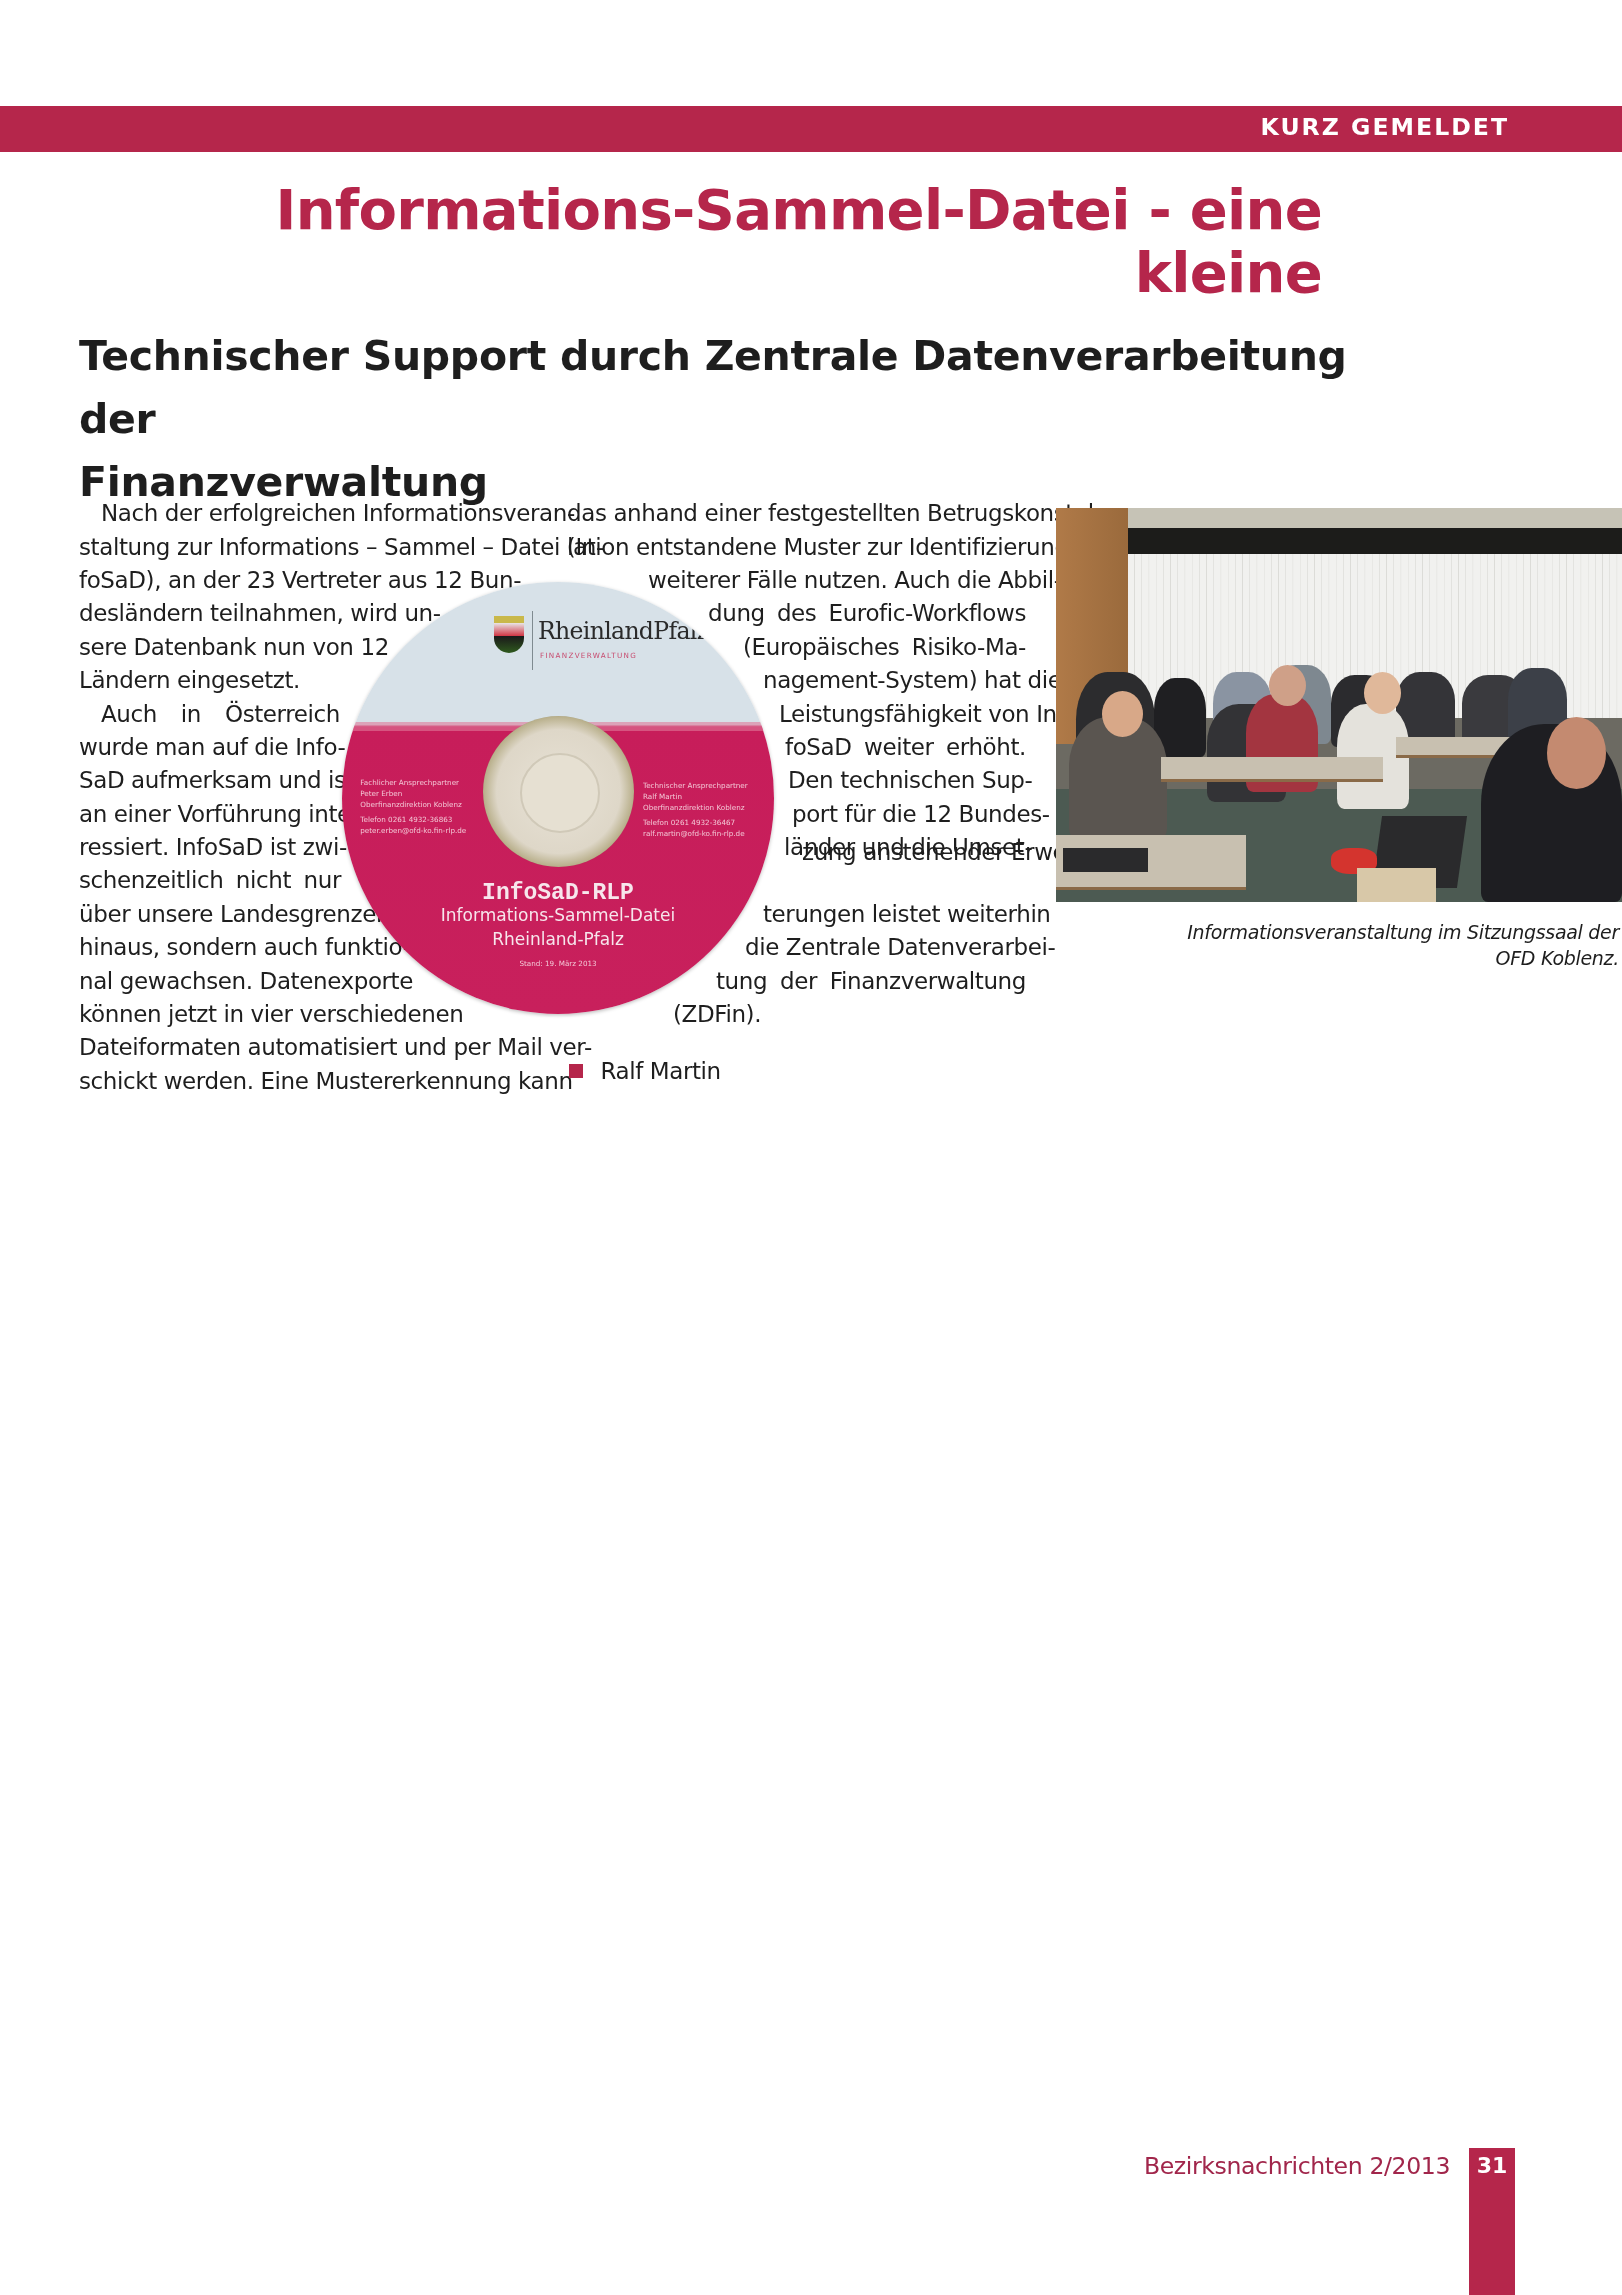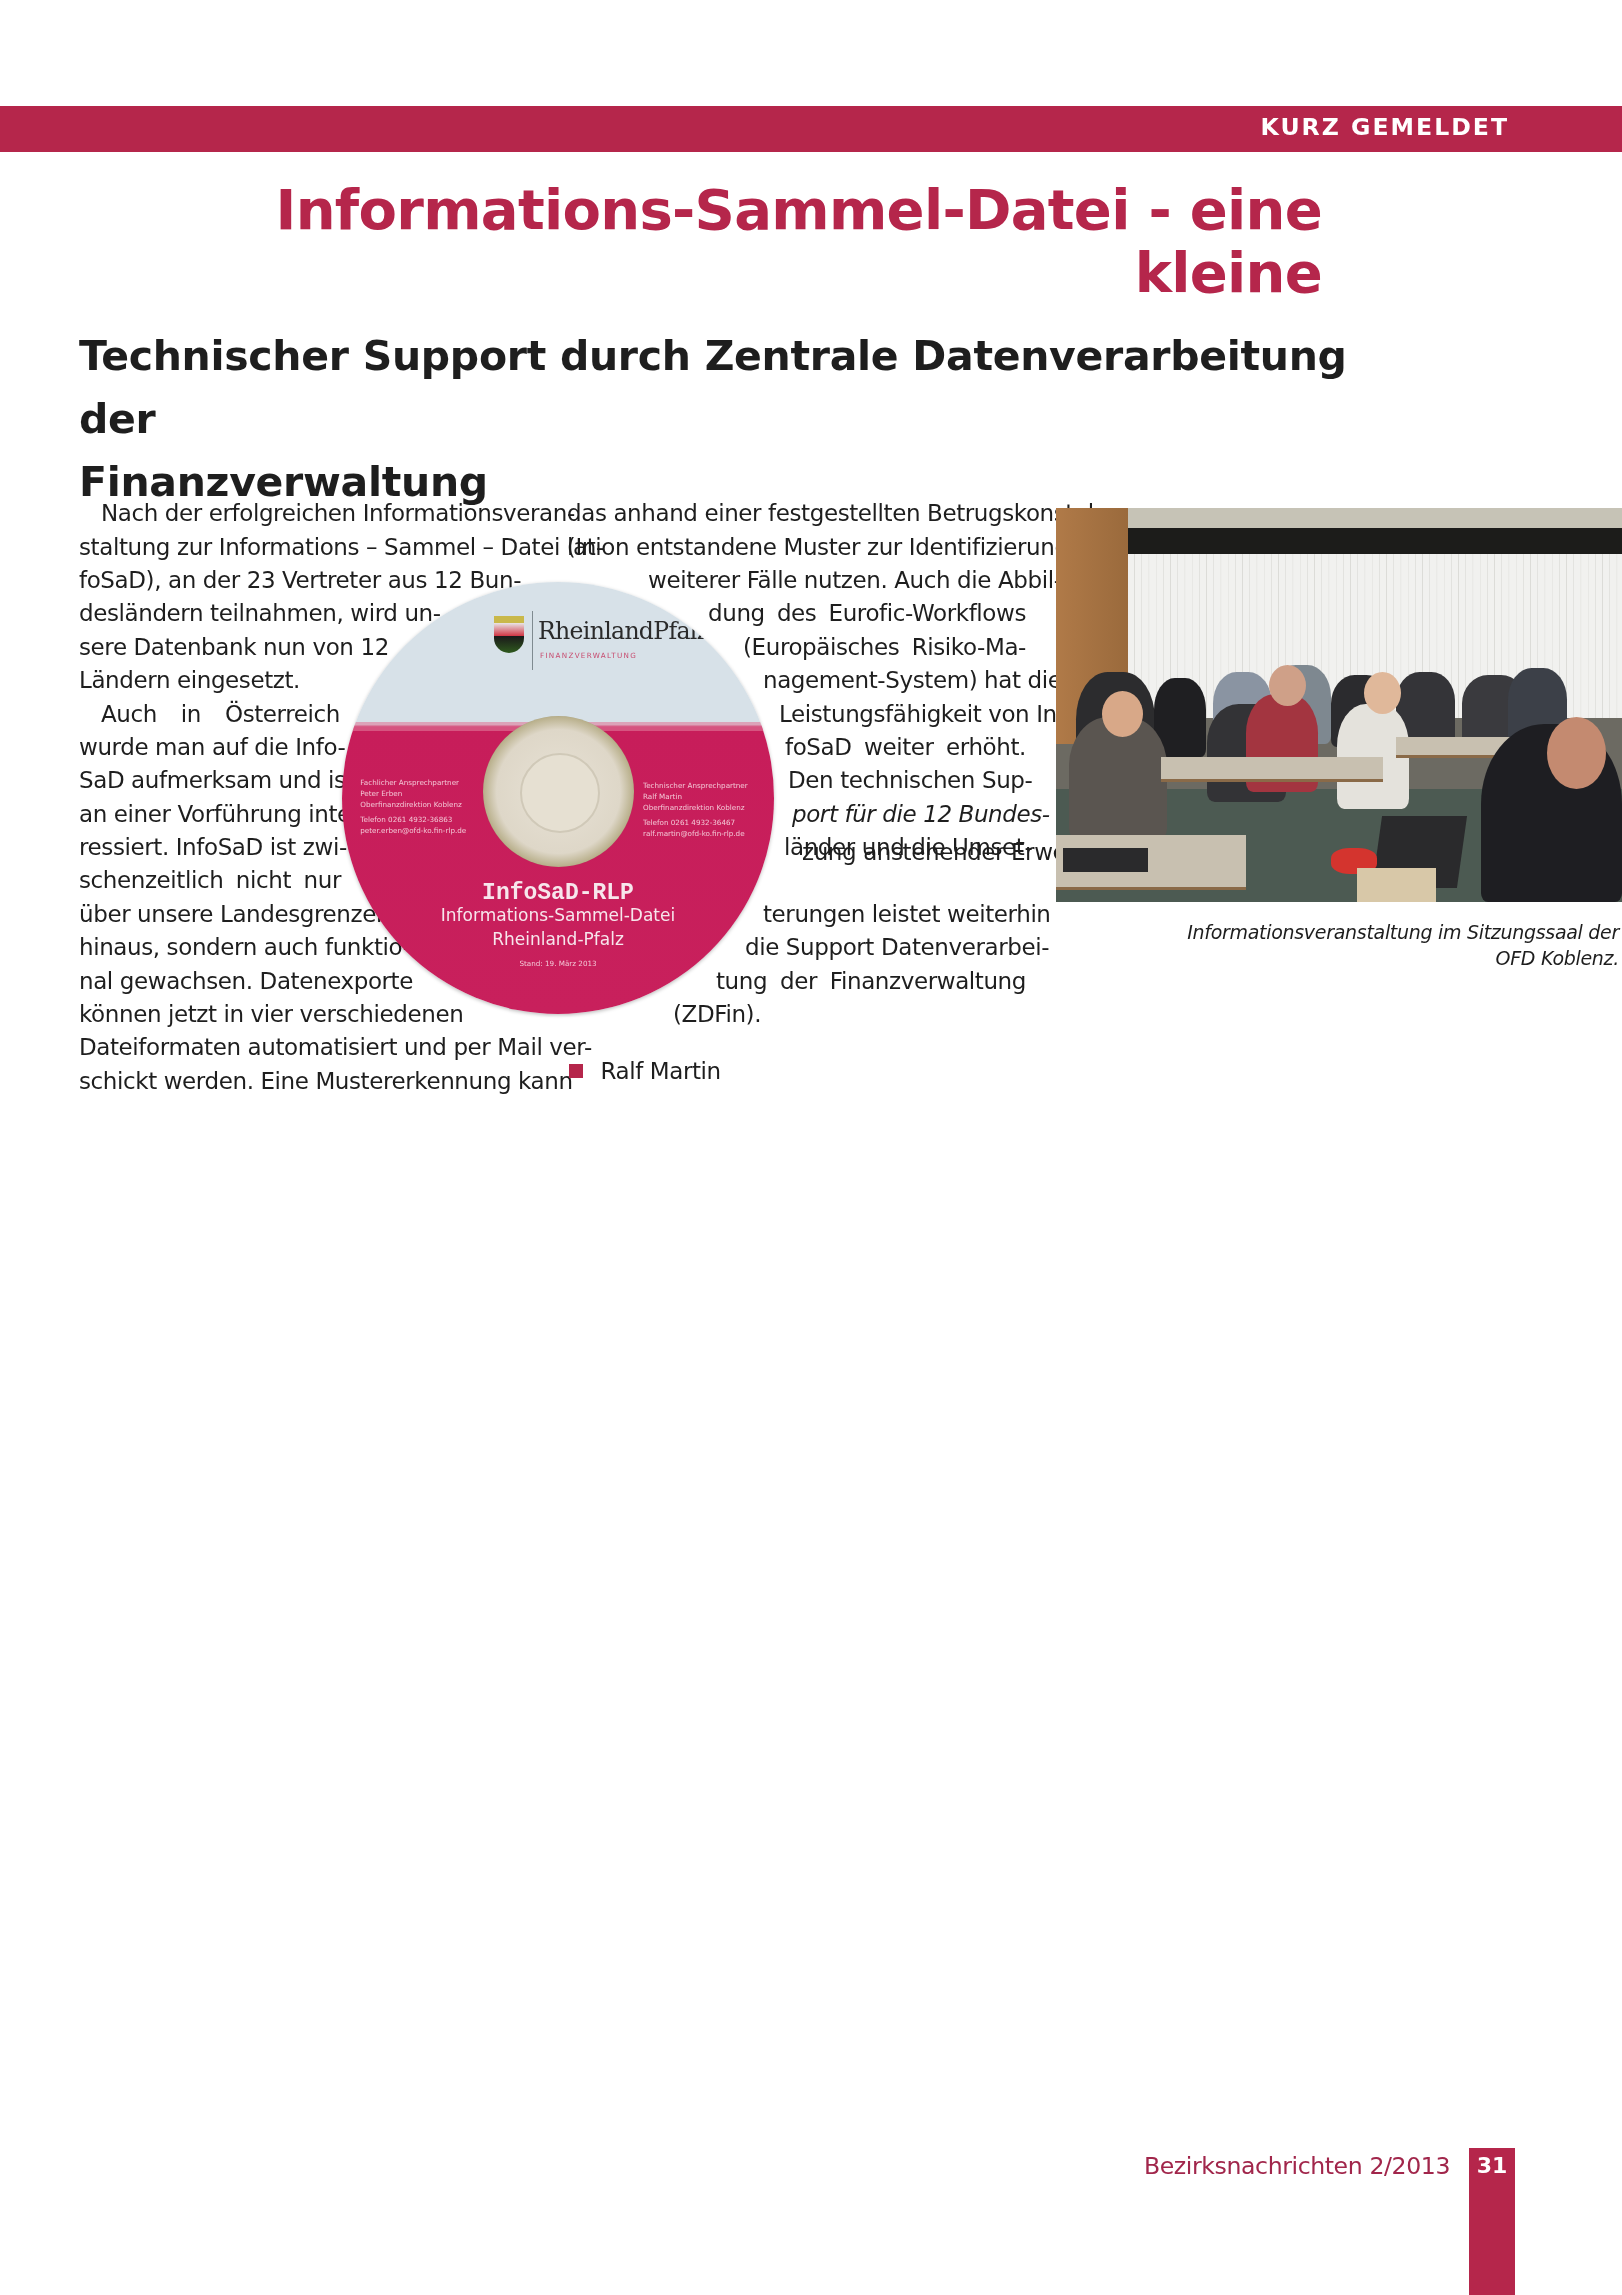--- a/index.html
+++ b/index.html
@@ -161,25 +161,25 @@
 <div>
   <div class="body-line justify" style="left:567px;top:497px;width:459px;">das anhand einer festgestellten Betrugskonstel-</div>
   <div class="body-line justify" style="left:567px;top:531px;width:459px;">lation entstandene Muster zur Identifizierung</div>
   <div class="body-line right" style="left:648px;top:564px;width:378px;">weiterer Fälle nutzen. Auch die Abbil-</div>
   <div class="body-line justify" style="left:708px;top:597px;width:318px;">dung des Eurofic-Workflows</div>
   <div class="body-line justify" style="left:743px;top:631px;width:283px;">(Europäisches Risiko-Ma-</div>
   <div class="body-line right" style="left:763px;top:664px;width:263px;">nagement-System) hat die</div>
   <div class="body-line right" style="left:779px;top:698px;width:247px;">Leistungsfähigkeit von In-</div>
   <div class="body-line justify" style="left:785px;top:731px;width:241px;">foSaD weiter erhöht.</div>
   <div class="body-line justify" style="left:788px;top:764px;width:238px;">Den technischen Sup-</div>
-  <div class="body-line justify" style="left:792px;top:798px;width:238px;font-style:italic;">port für die 12 Bundes-</div>
+  <div class="body-line justify" style="left:792px;top:798px;width:238px;">port für die 12 Bundes-</div>
   <div class="body-line justify" style="left:784px;top:831px;width:242px;">länder und die Umset-</div>
   <div class="body-line justify" style="left:776px;top:836px;width:250px;margin-left:26px;">zung anstehender Erwei-</div>
   <div class="body-line justify" style="left:763px;top:898px;width:263px;">terungen leistet weiterhin</div>
-  <div class="body-line justify" style="left:745px;top:931px;width:281px;">die Support Datenverarbei-</div>
+  <div class="body-line justify" style="left:745px;top:931px;width:281px;">die Zentrale Datenverarbei-</div>
   <div class="body-line justify" style="left:716px;top:965px;width:310px;">tung der Finanzverwaltung</div>
   <div class="body-line" style="left:673px;top:998px;width:131px;">(ZDFin).</div>
 </div>
 
 <div class="author">
   <span class="author-bullet"></span><span>Ralf Martin</span>
 </div>
 
 <div class="cd">
   <div class="cd-band-top"></div>

